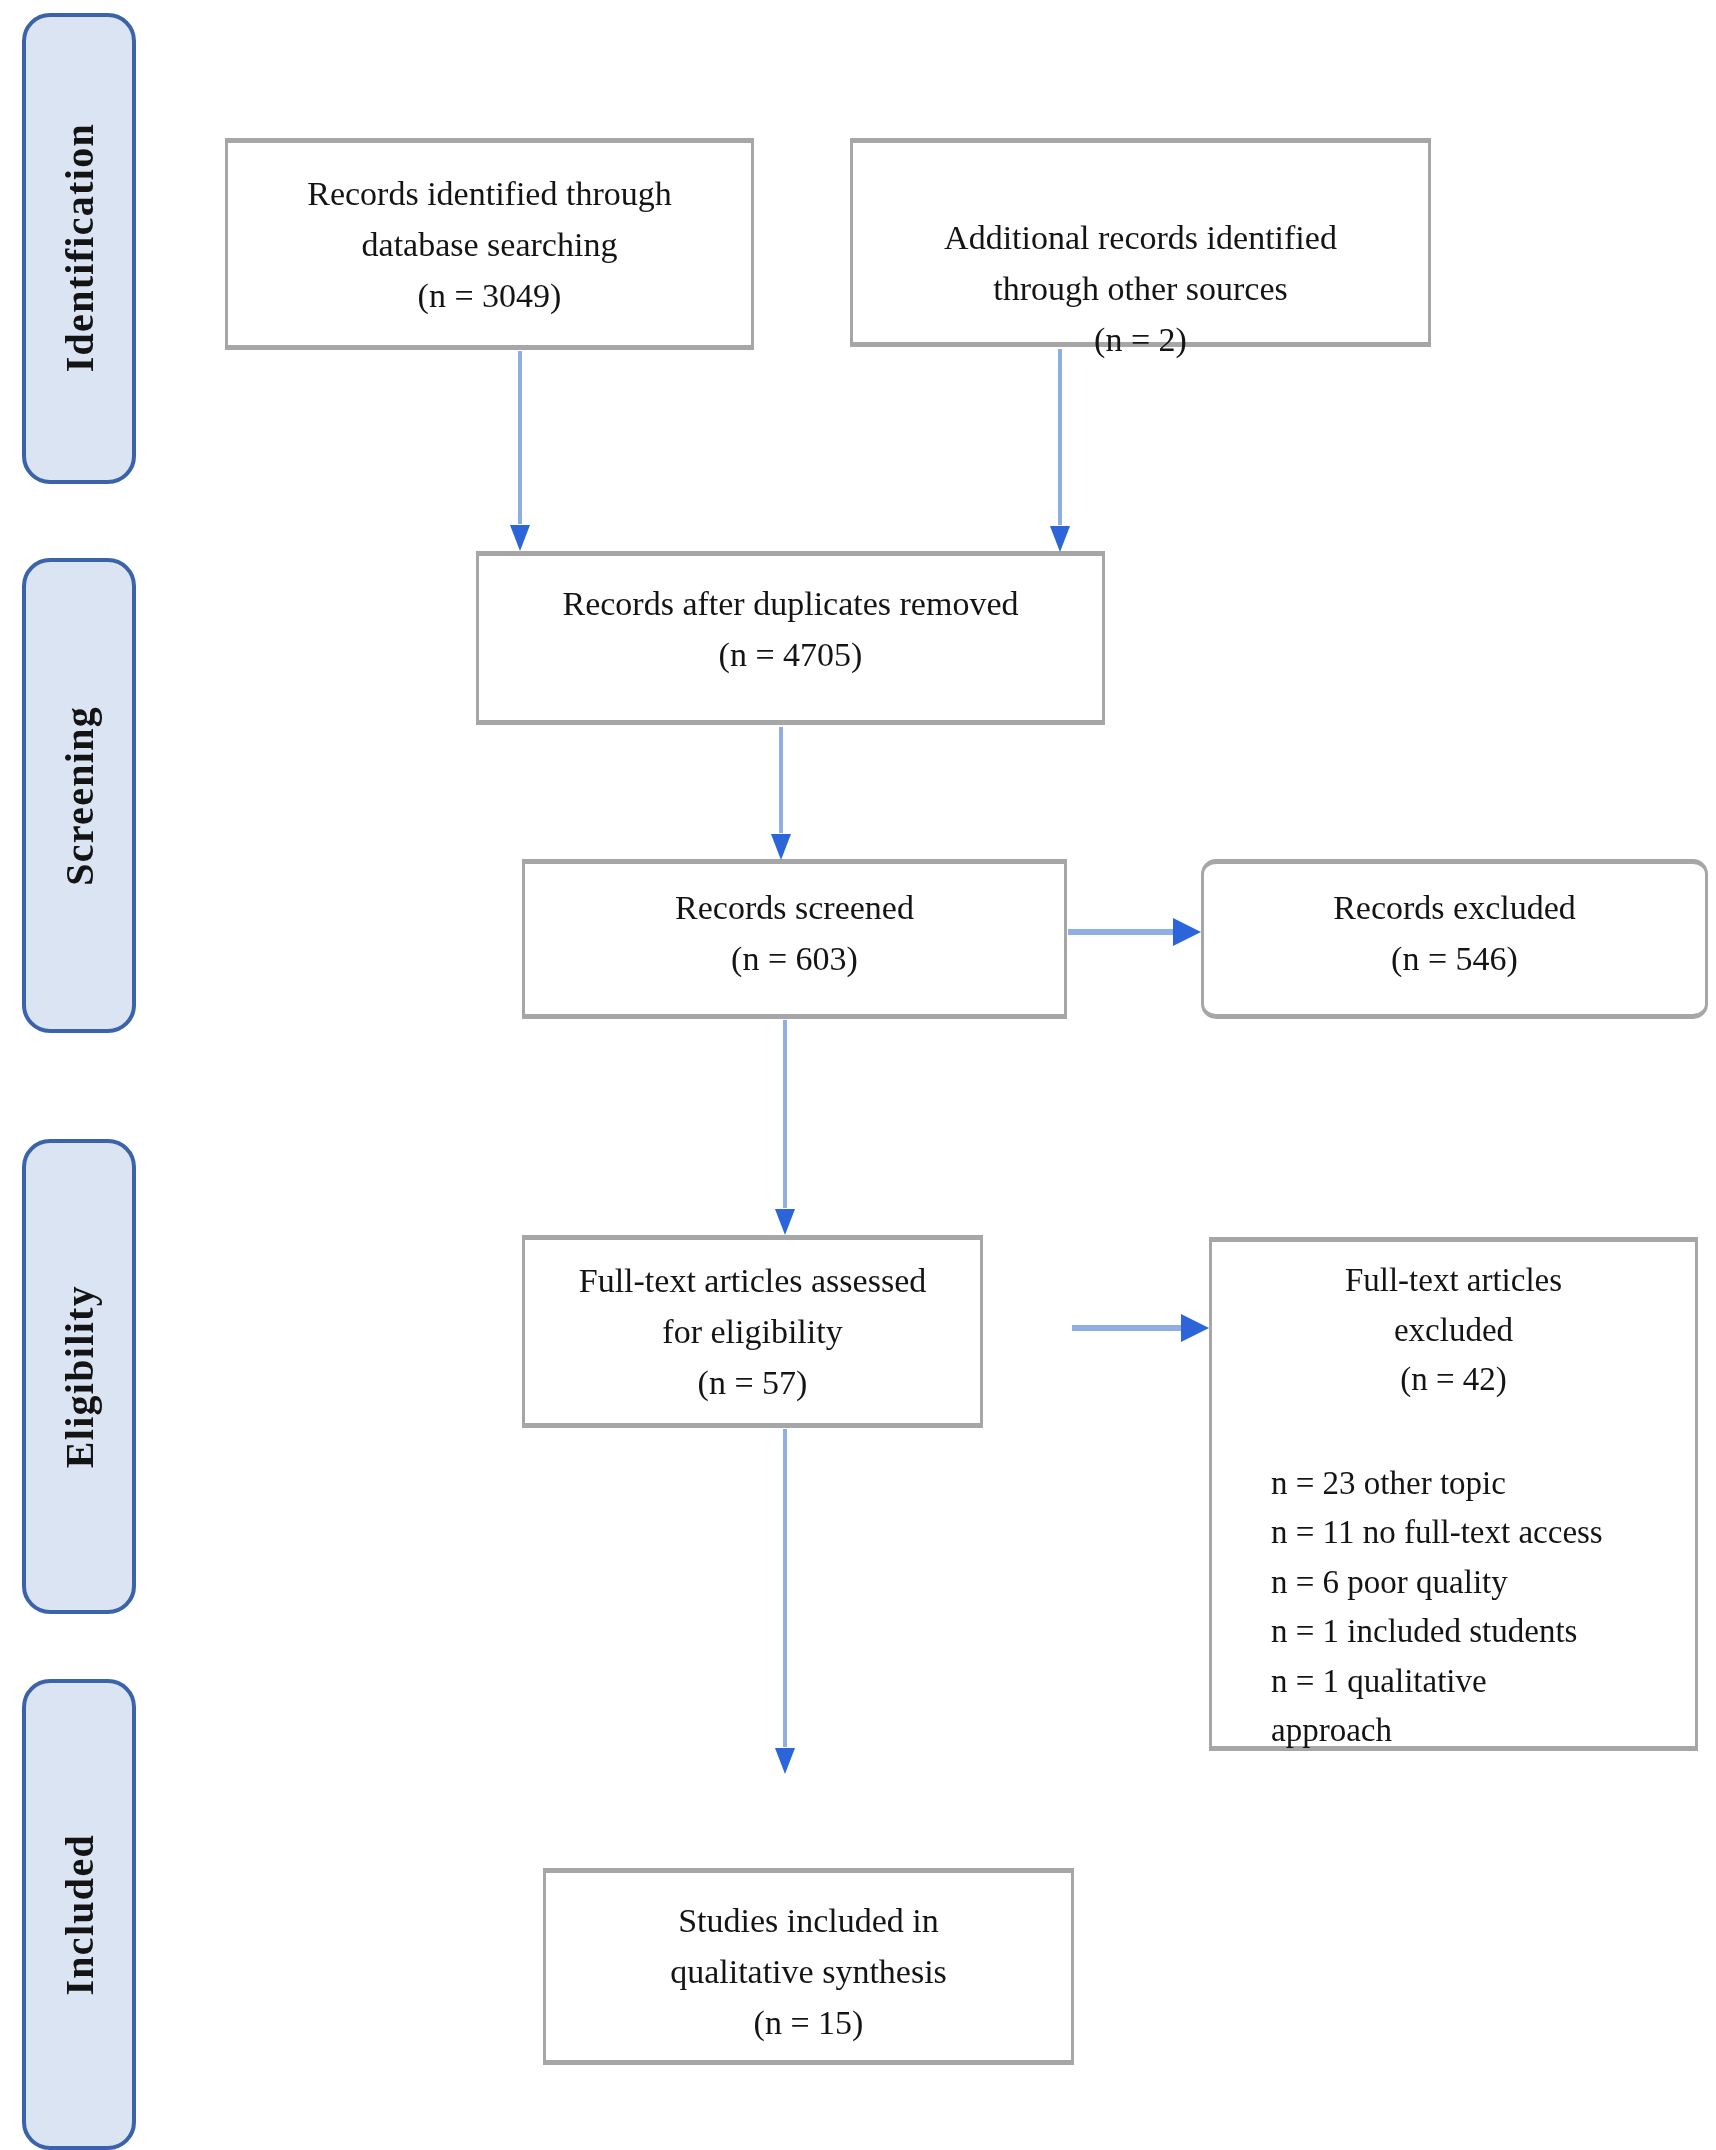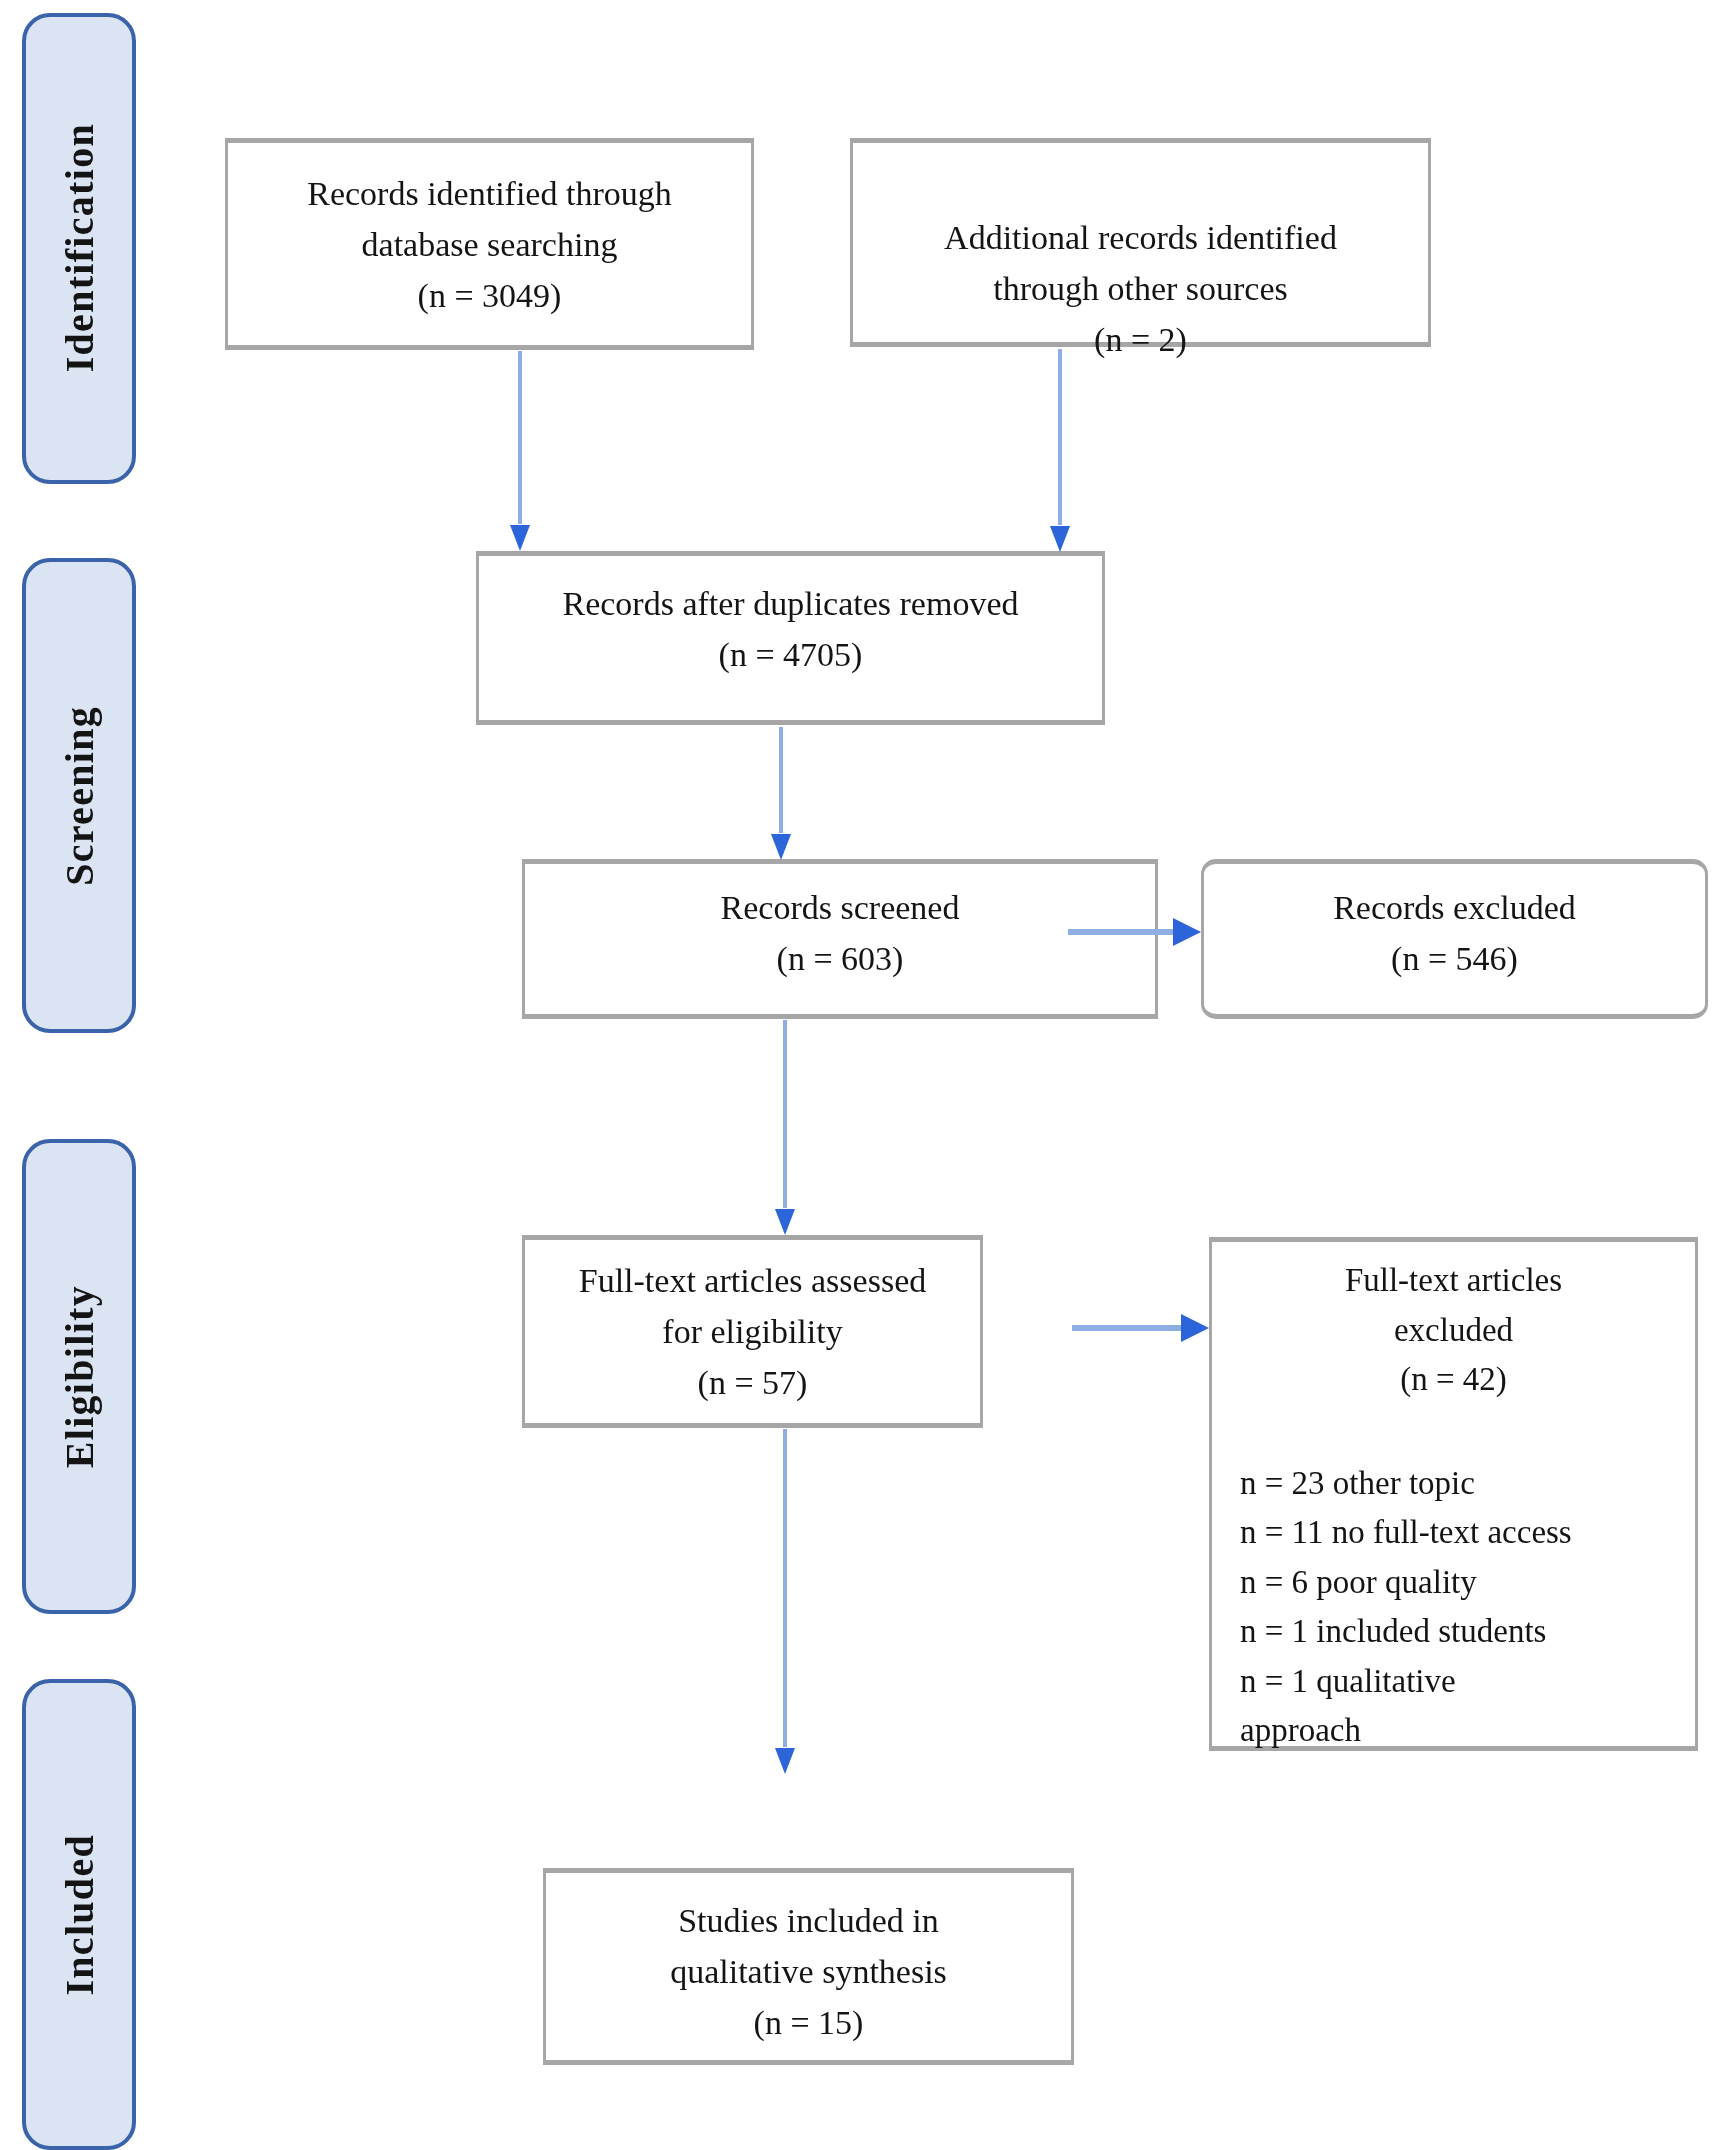--- a/index.html
+++ b/index.html
@@ -108,41 +108,41 @@
     <div class="txt" style="padding-top:25px;margin-top:44px;">Additional records identified
 through other sources
 (n = 2)</div>
   </div>
 
   <div class="fbox" style="left:476px;top:551px;width:629px;height:174px;">
     <div class="txt" style="padding-top:21.5px;">Records after duplicates removed
 (n = 4705)</div>
   </div>
 
-  <div class="fbox" style="left:522px;top:859px;width:636px;height:160px;">
+  <div class="fbox" style="left:522px;top:859px;width:545px;height:160px;">
     <div class="txt" style="padding-top:17.7px;">Records screened
 (n = 603)</div>
   </div>
 
   <div class="fbox" style="left:1201px;top:859px;width:507px;height:160px;border-radius:15px;">
     <div class="txt" style="padding-top:17.7px;">Records excluded
 (n = 546)</div>
   </div>
 
   <div class="fbox" style="left:522px;top:1235px;width:461px;height:193px;">
     <div class="txt" style="padding-top:15px;">Full-text articles assessed
 for eligibility
 (n = 57)</div>
   </div>
 
   <div class="fbox" style="left:1209px;top:1237px;width:489px;height:514px;">
     <div class="txt small" style="padding-top:14px;">Full-text articles
 excluded
 (n = 42)</div>
-    <div class="txt small left" style="margin-top:54px;padding-left:28px;padding-right:12.6px;">n = 23 other topic
+    <div class="txt small left" style="margin-top:54px;padding-left:42px;padding-right:12.6px;margin-left:17px;">n = 23 other topic
 n = 11 no full-text access
 n = 6 poor quality
 n = 1 included students
 n = 1 qualitative
 approach</div>
   </div>
 
   <div class="fbox" style="left:543px;top:1868px;width:531px;height:197px;">
     <div class="txt" style="padding-top:21.5px;">Studies included in
 qualitative synthesis

